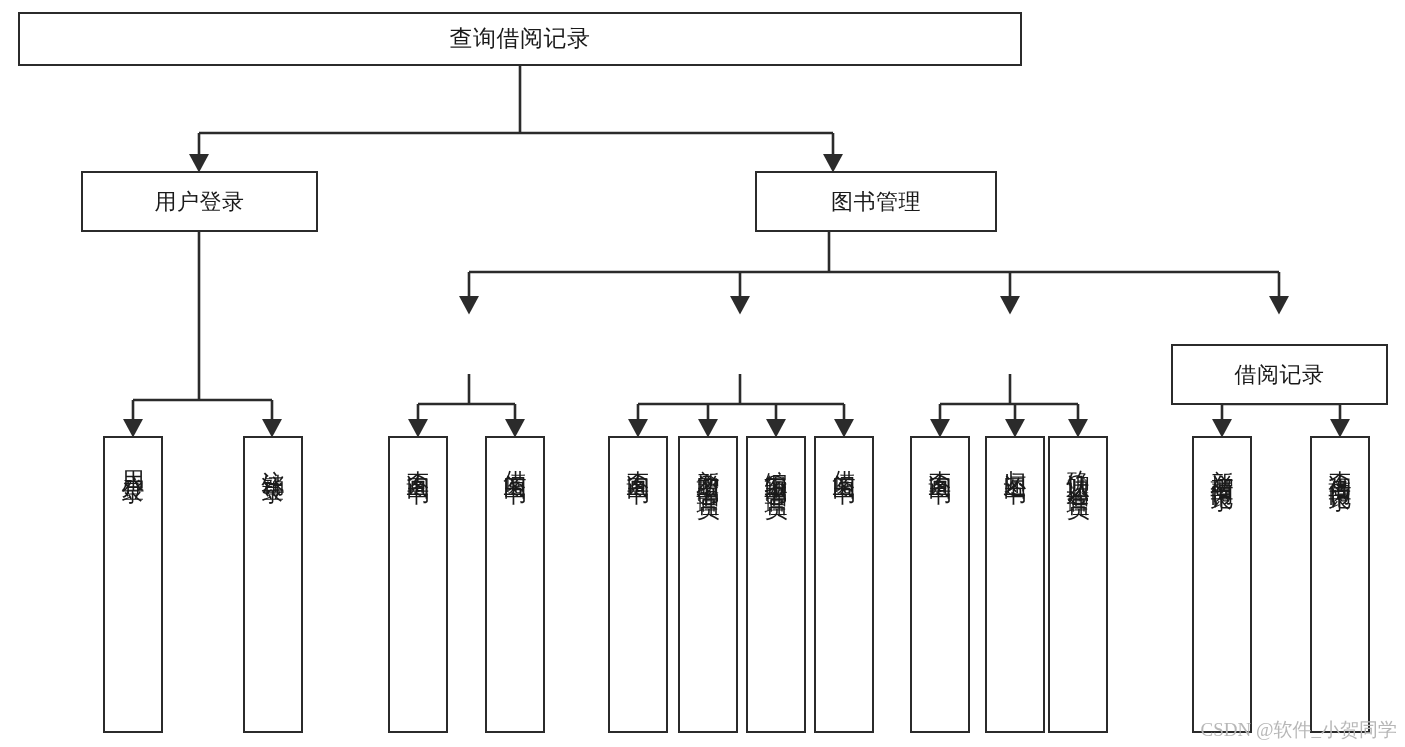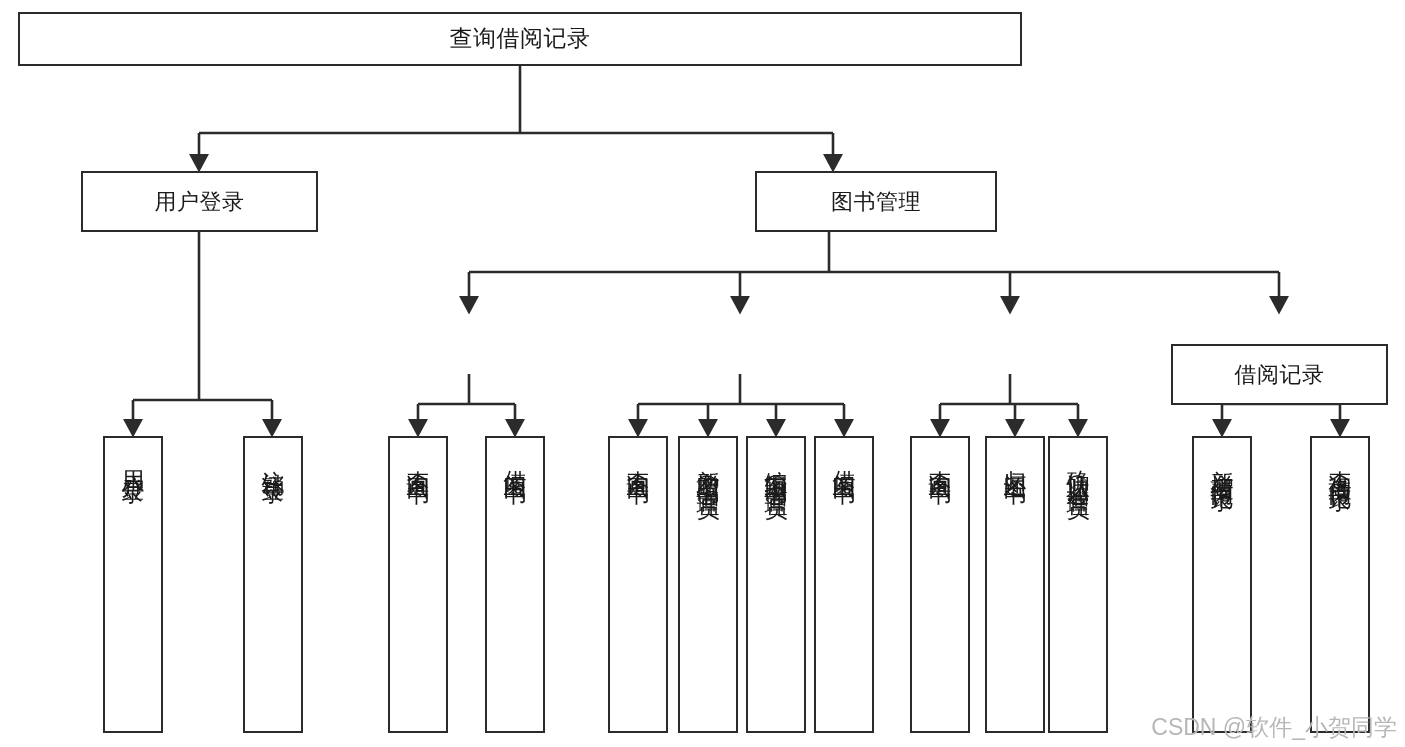--- a/index.html
+++ b/index.html
@@ -58,24 +58,24 @@
     text-orientation: upright;
     font-size: 23px;
     line-height: 1.0;
     letter-spacing: 4px;
     white-space: nowrap;
   }
   .watermark {
     position: absolute;
     right: 8px;
     bottom: 4px;
-    font-size: 23px;
+    font-size: 19px;
     color: #b7b7b7;
     white-space: nowrap;
-    font-family: Liberation Sans, sans-serif;
+    font-family: Liberation Serif, serif;
   }
 </style>
 </head>
 <body>
 
 <div id="canvas">
 
   <svg id="edges" viewBox="0 0 1405 747">
     <defs>
       <marker id="arrow" markerWidth="9" markerHeight="9" refX="3.2" refY="4.5" orient="auto" markerUnits="strokeWidth">

